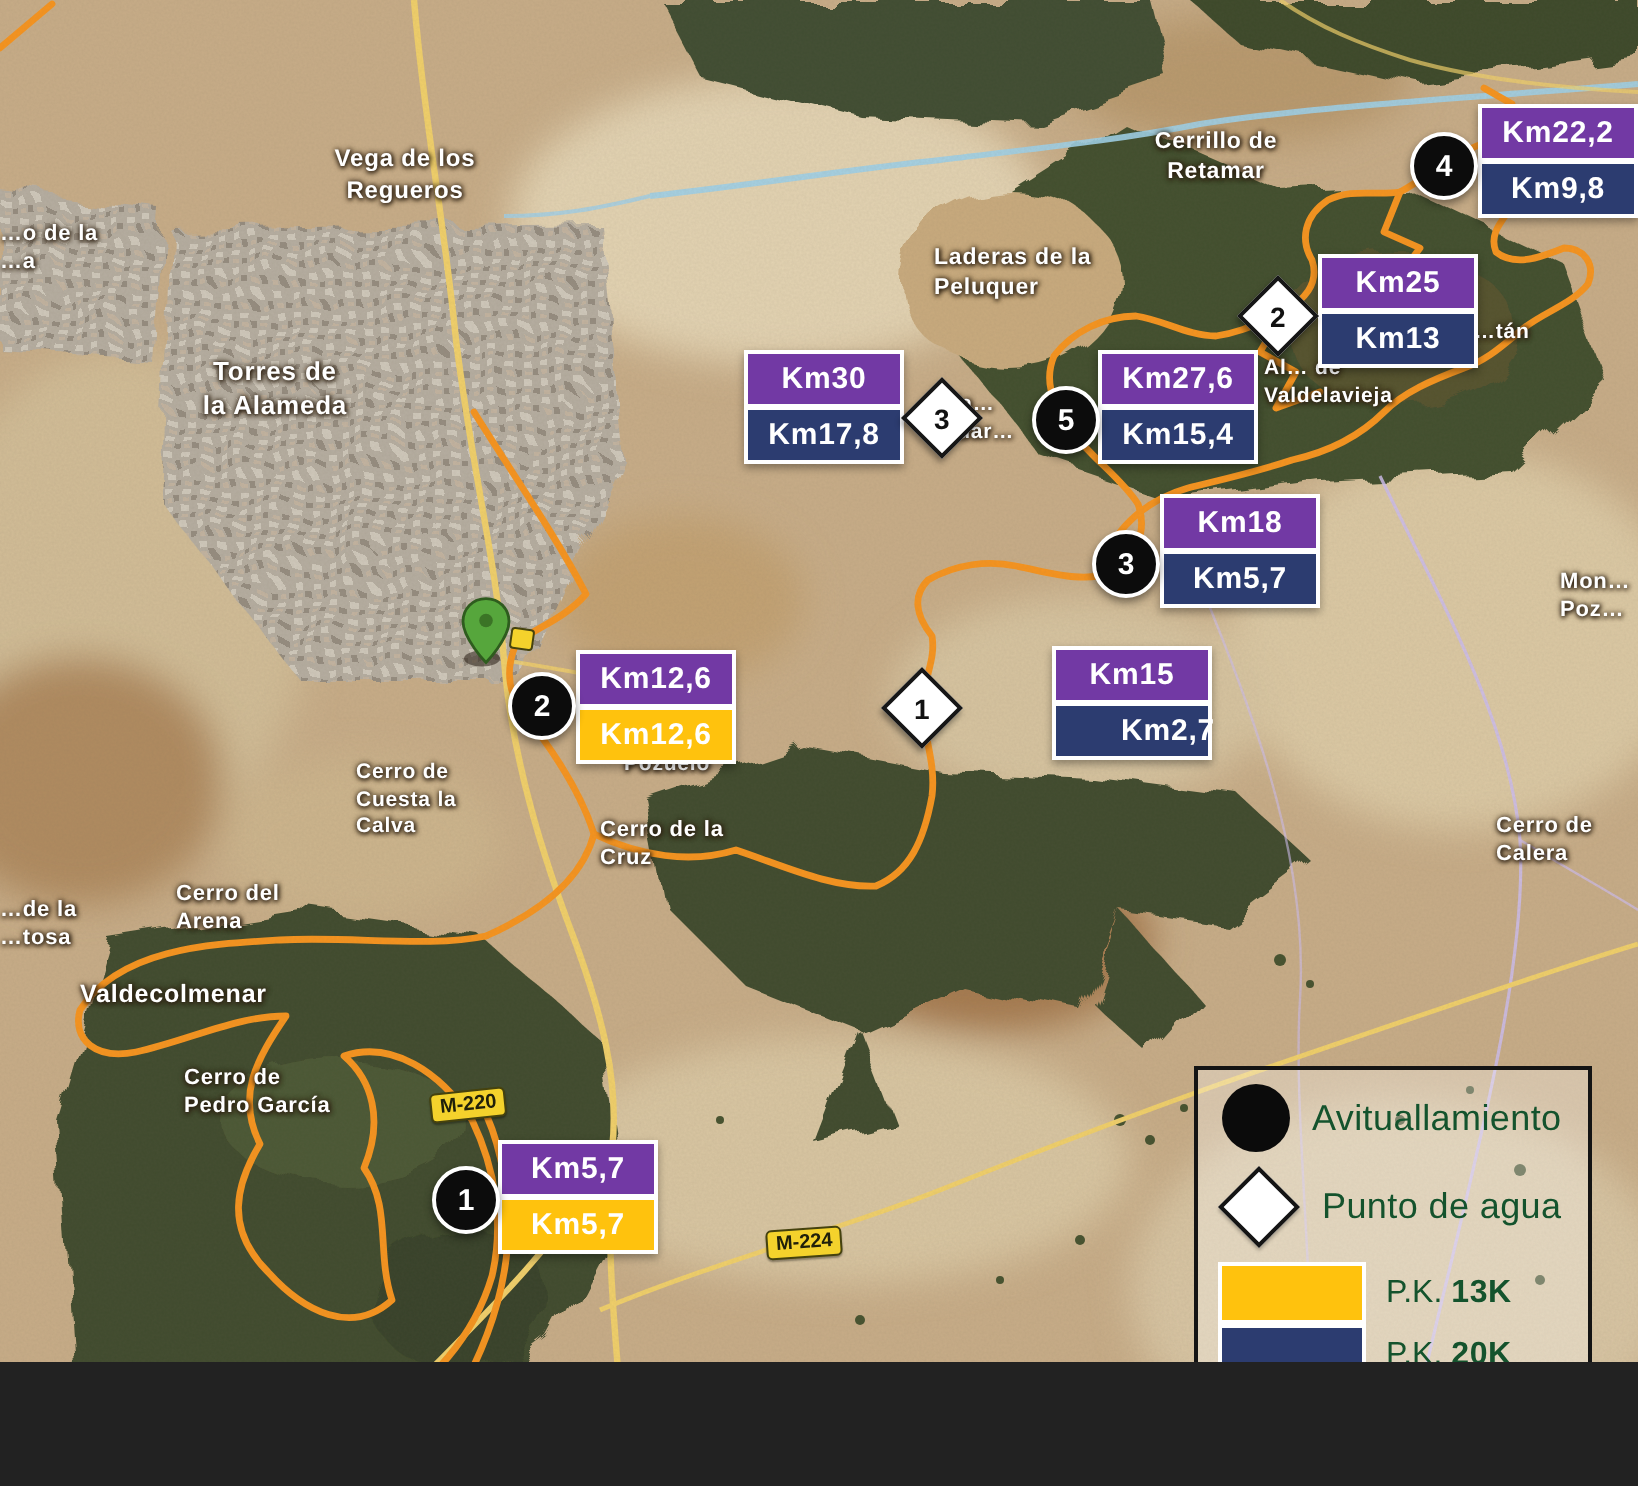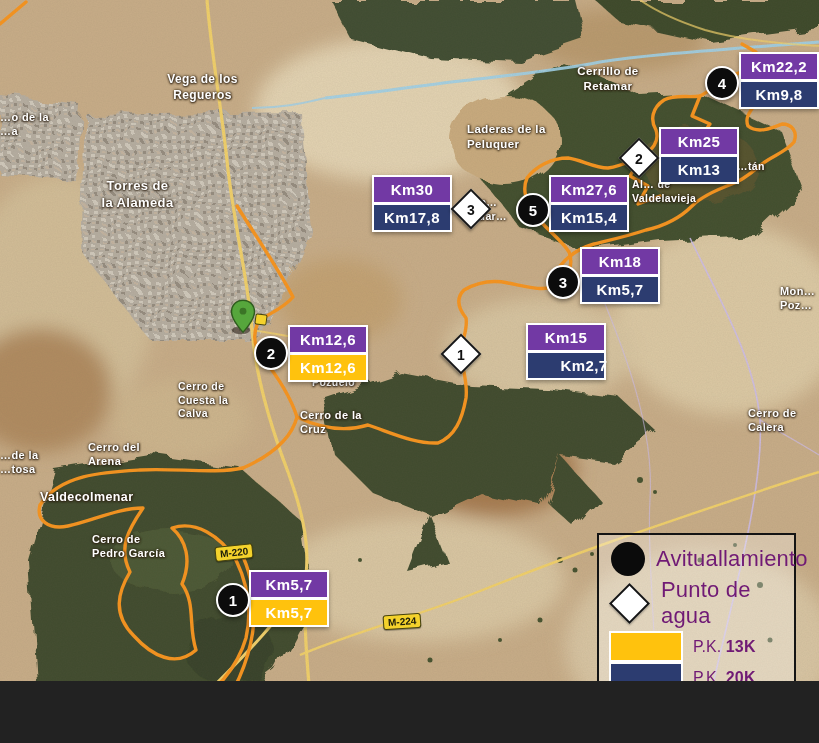--- a/index.html
+++ b/index.html
@@ -39,23 +39,23 @@
   
   .start-pin{position:absolute;transform:translate(-50%,-92%);}
 
   
   .legend{position:absolute;left:597px;top:533px;width:199px;height:200px;box-sizing:border-box;
           border:2px solid #141414;background:rgba(255,255,255,.30);}
   .legend-row{position:absolute;display:flex;align-items:center;}
   .legend-circle{width:34px;height:34px;border-radius:50%;background:#0b0b0b;flex:0 0 auto;}
   .legend-diamond{width:25px;height:25px;background:#fff;border:2px solid #141414;
                   transform:rotate(45deg);flex:0 0 auto;box-shadow:1px 1px 2px rgba(0,0,0,.3);}
-  .legend-label{font-size:22px;color:#701a75;font-weight:500;letter-spacing:.2px;}
+  .legend-label{font-size:18px;color:#14532d;font-weight:500;letter-spacing:.2px;}
   .legend-swatch{box-sizing:border-box;width:74px;height:31px;border:2px solid #fff;flex:0 0 auto;}
-  .pk-label{font-size:16px;color:#701a75;margin-left:10px;}
+  .pk-label{font-size:16px;color:#14532d;margin-left:10px;}
   .pk-label b{font-weight:800;letter-spacing:.3px;}
 
   .bottom-bar{position:absolute;left:30px;top:739px;width:789px;height:4px;background:#000;}
 </style>
 </head>
 <body>
 
 <div id="stage">
 
   <svg class="map-art" width="819" height="743" viewBox="0 0 819 743">

